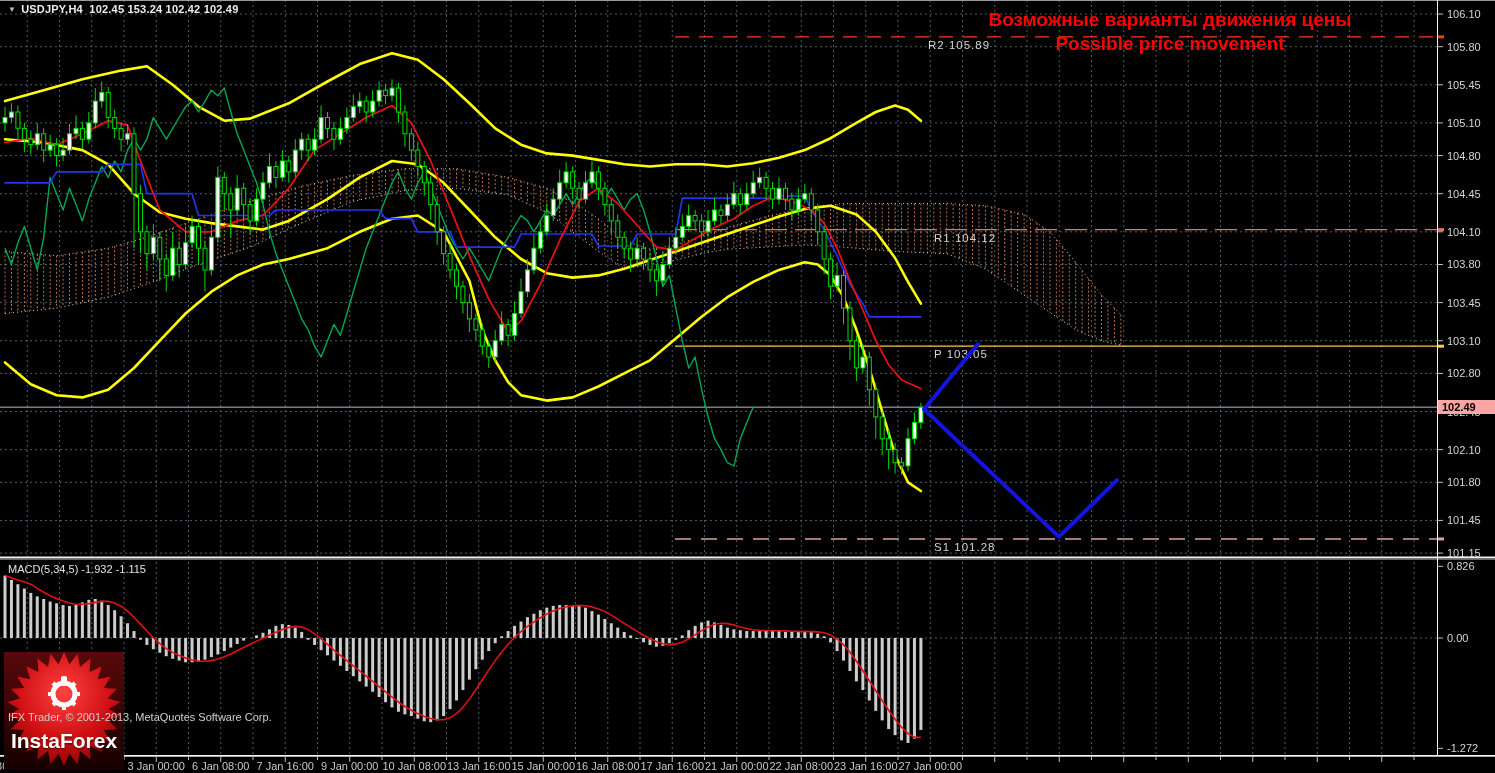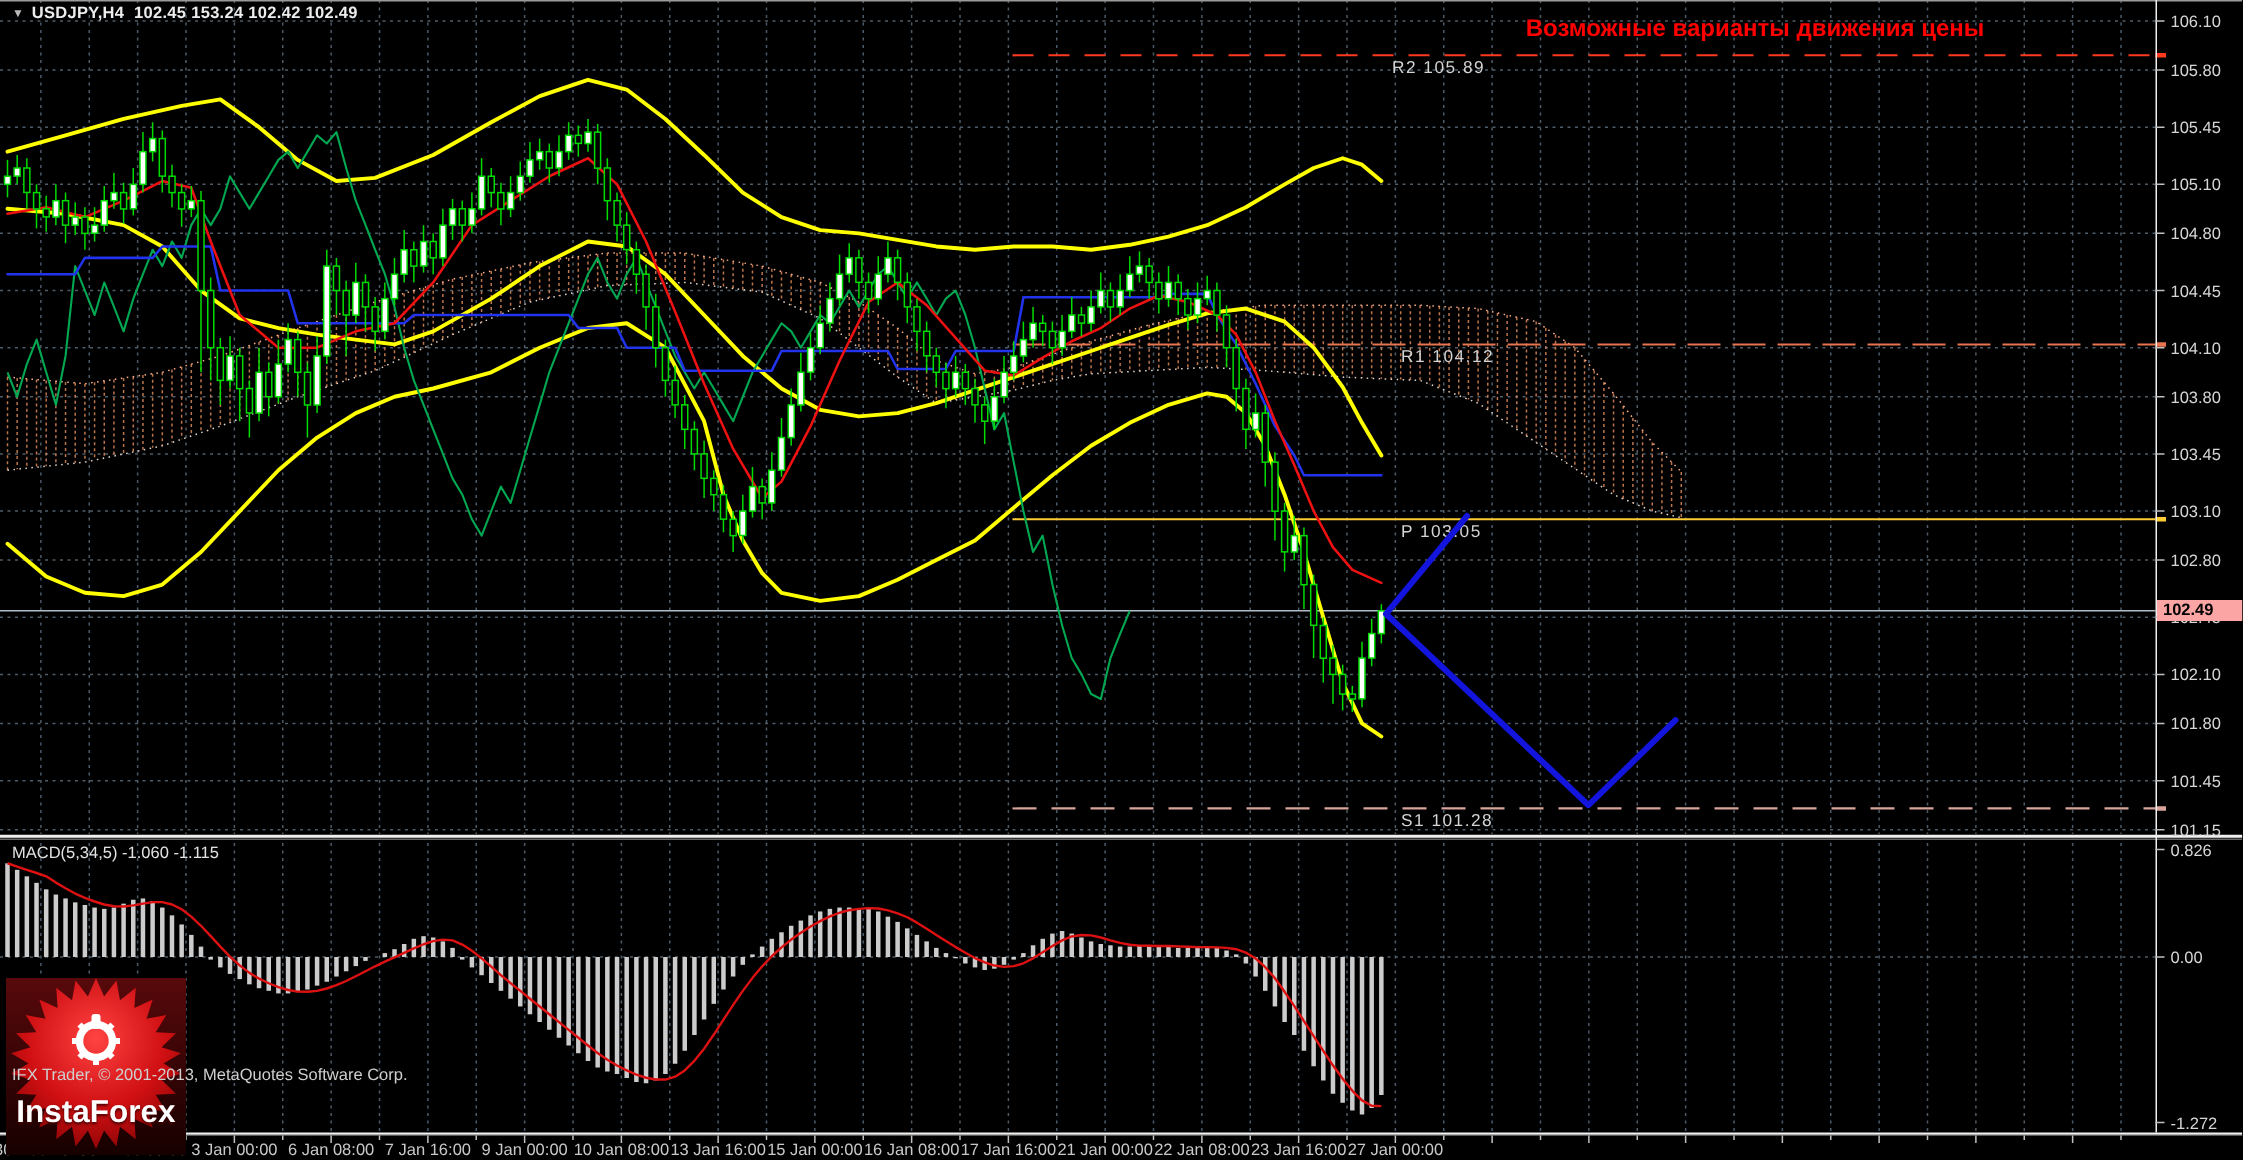--- a/index.html
+++ b/index.html
@@ -3,21 +3,21 @@
 <meta charset="utf-8">
 <style>
   html,body{margin:0;padding:0;background:#000;width:1495px;height:773px;overflow:hidden;
     font-family:"Liberation Sans",sans-serif;}
   #stage{position:relative;width:1495px;height:773px;background:#000;}
   #chart-svg-container{position:absolute;left:0;top:0;width:1495px;height:773px;}
   svg text{font-family:"Liberation Sans",sans-serif;}
   .overlay{position:absolute;white-space:nowrap;}
   #symbol-header{left:8px;top:3px;color:#ececec;font-size:11px;font-weight:bold;letter-spacing:.2px;z-index:5;}
   #symbol-header .tri{color:#b8b8b8;font-size:8px;margin-right:5px;vertical-align:1px;cursor:pointer;}
-  #annotation{left:860px;top:8px;width:620px;text-align:center;font-size:16px;font-weight:bold;
+  #annotation{left:860px;top:8px;width:620px;text-align:center;font-size:19px;font-weight:bold;
     line-height:24px;z-index:5;}
   #macd-title{left:8px;top:563px;color:#e2e2e2;font-size:11px;z-index:5;}
   #copyright{left:8px;top:711px;color:#cfcfcf;font-size:11px;z-index:7;}
   #price-tag{left:1438px;top:400px;width:53px;height:13px;background:#fca5a5;color:#000;
     font-size:11px;font-weight:bold;padding:1px 0 0 4px;z-index:6;}
   #logo{left:4px;top:652px;z-index:6;}
 </style>
 </head>
 <body>
 
@@ -859,25 +859,26 @@
         <text x="865.75" y="770" fill="#c8c8c8" font-size="11" text-anchor="middle">23 Jan 16:00</text>
         <text x="930.25" y="770" fill="#c8c8c8" font-size="11" text-anchor="middle">27 Jan 00:00</text>
       </svg></div>
 
   <div class="overlay" id="symbol-header">
     <span class="tri">▼</span><span>USDJPY,H4</span>&nbsp;&nbsp;<span>102.45 153.24 102.42 102.49</span>
   </div>
 
   <div class="overlay" id="annotation" style="color: rgb(255, 0, 0);">
     <div>Возможные варианты движения цены</div>
+    <div>Possible price movement</div>
   </div>
 
   <div class="overlay" id="macd-title">
     <span>MACD(5,34,5)</span>
-    <span>-1.060 -1.115</span>
+    <span>-1.932 -1.115</span>
   </div>
 
   <div class="overlay" id="price-tag">102.49</div>
 
   <div class="overlay" id="copyright">IFX Trader, © 2001-2013, MetaQuotes Software Corp.</div>
 
   <div class="overlay" id="logo"><svg width="120" height="118" viewBox="0 0 120 118">
     <defs>
       <linearGradient id="bgg" x1="0" y1="0" x2="0" y2="1">
         <stop offset="0" stop-color="#58090b"></stop>

